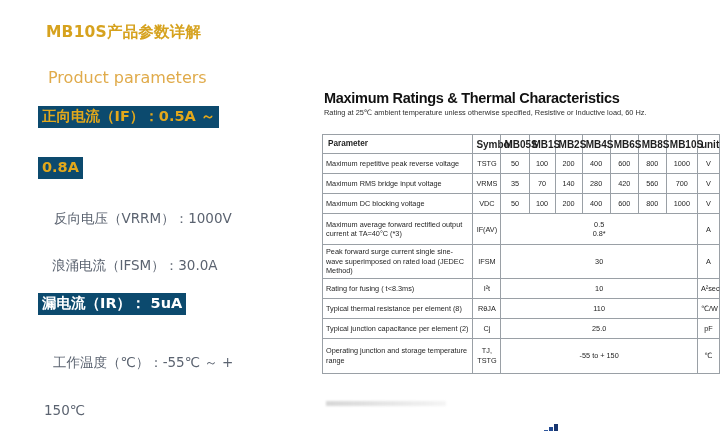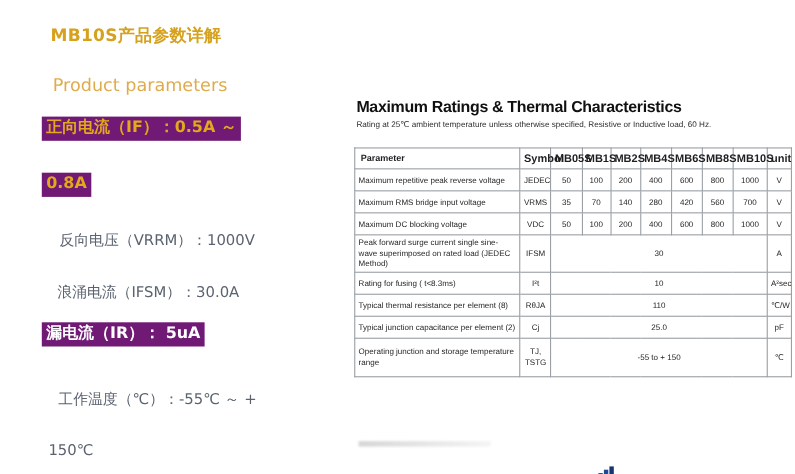--- a/index.html
+++ b/index.html
@@ -52,21 +52,21 @@
     font-weight: bold;
   }
 
   .spec-line.plain {
     font-weight: normal;
     color: #5b6370;
   }
 
   .spec-hl {
     position: absolute;
-    background: #701a75;
+    background: #0c4a6e;
     color: #e3a81b;
     font-size: 14.5px;
     font-weight: bold;
     white-space: nowrap;
     padding: 3px 4px 4px 4px;
     line-height: 1.05;
   }
 
   .spec-hl.white-text {
     color: #ffffff;
@@ -236,21 +236,21 @@
         <th>MB6S</th>
         <th>MB8S</th>
         <th>MB10S</th>
         <th>unit</th>
       </tr>
     </thead>
     <tbody>
 
       <tr>
         <td class="param-cell">Maximum repetitive peak reverse voltage</td>
-        <td class="sym-cell">JEDEC</td>
+        <td class="sym-cell">TSTG</td>
         <td class="val-cell">50</td>
         <td class="val-cell">100</td>
         <td class="val-cell">200</td>
         <td class="val-cell">400</td>
         <td class="val-cell">600</td>
         <td class="val-cell">800</td>
         <td class="val-cell">1000</td>
         <td class="unit-cell">V</td>
       </tr>
 
@@ -273,20 +273,29 @@
         <td class="val-cell">50</td>
         <td class="val-cell">100</td>
         <td class="val-cell">200</td>
         <td class="val-cell">400</td>
         <td class="val-cell">600</td>
         <td class="val-cell">800</td>
         <td class="val-cell">1000</td>
         <td class="unit-cell">V</td>
       </tr>
 
+      <tr>
+        <td class="param-cell tall">Maximum average forward rectified output current at TA=40°C (*3)</td>
+        <td class="sym-cell tall">IF(AV)</td>
+        <td class="val-cell tall" colspan="7">
+          <div>0.5</div>
+          <div>0.8*</div>
+        </td>
+        <td class="unit-cell tall">A</td>
+      </tr>
 
       <tr>
         <td class="param-cell tall">Peak forward surge current single sine-wave superimposed on rated load (JEDEC Method)</td>
         <td class="sym-cell tall">IFSM</td>
         <td class="val-cell tall" colspan="7">30</td>
         <td class="unit-cell tall">A</td>
       </tr>
 
       <tr>
         <td class="param-cell">Rating for fusing ( t&lt;8.3ms)</td>

